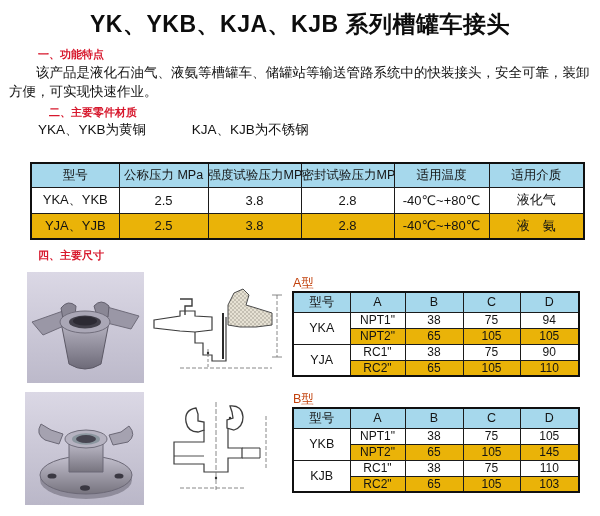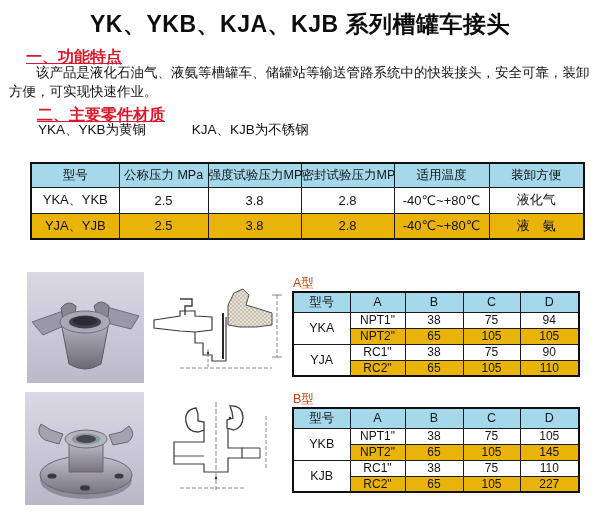--- a/index.html
+++ b/index.html
@@ -10,22 +10,22 @@
     color:#141414;
   }
   .page { position:relative; width:600px; height:516px; background:#ffffff; overflow:hidden; }
 
   .title {
     position:absolute; top:9px; left:0; width:100%;
     text-align:center; font-size:23px; font-weight:bold; color:#0d0d0d;
     letter-spacing:0.5px;
   }
   .sec-heading {
-    position:absolute; left:26px;
-    color:#d7182d; font-weight:bold; font-size:16px; white-space:nowrap;text-decoration:underline;
+    position:absolute; left:38px;
+    color:#d7182d; font-weight:bold; font-size:11px; white-space:nowrap;
   }
   #h-features  { top:47px; }
   #h-materials { top:105px;margin-left:11px; }
   #h-perf      { top:137px; }
   #h-dims      { top:248px; }
 
   .para {
     position:absolute; left:9px; top:63px; width:586px;
     font-size:13.5px; line-height:19px; text-indent:27px; color:#111;
   }
@@ -97,21 +97,21 @@
         <col style="width:95px">
         <col style="width:95px">
     </colgroup>
     <thead>
       <tr>
         <th>型号</th>
         <th>公称压力 MPa</th>
         <th>强度试验压力MPa</th>
         <th>密封试验压力MPa</th>
         <th>适用温度</th>
-        <th>装卸方便</th>
+        <th>适用介质</th>
       </tr>
     </thead>
     <tbody>
       <tr class="row-white">
         <td>YKA、YKB</td>
         <td>2.5</td>
         <td>3.8</td>
         <td>2.8</td>
         <td>-40℃~+80℃</td>
         <td>液化气</td>
@@ -120,20 +120,21 @@
         <td>YJA、YJB</td>
         <td>2.5</td>
         <td>3.8</td>
         <td>2.8</td>
         <td>-40℃~+80℃</td>
         <td>液　氨</td>
       </tr>
     </tbody>
   </table>
 
+  <div class="sec-heading" id="h-dims">四、主要尺寸</div>
 
   <div class="figure" id="photo-a">
     <svg viewBox="0 0 117 111" preserveAspectRatio="none">
       <defs>
         <linearGradient id="bgA" x1="0" y1="0" x2="0" y2="1">
           <stop offset="0" stop-color="#dbd8e5"></stop>
             <stop offset="1" stop-color="#bcb9ca"></stop>
         </linearGradient>
         <linearGradient id="metA" x1="0" y1="0" x2="0" y2="1">
           <stop offset="0" stop-color="#b8b5c3"></stop>
@@ -306,18 +307,18 @@
         <td rowspan="2" class="model-cell">KJB</td>
         <td>RC1"</td>
         <td>38</td>
         <td>75</td>
         <td>110</td>
       </tr>
       <tr class="row-yellow">
         <td>RC2"</td>
         <td>65</td>
         <td>105</td>
-        <td>227</td>
+        <td>103</td>
       </tr>
     </tbody>
   </table>
 
 </div>
 
 </body></html>

